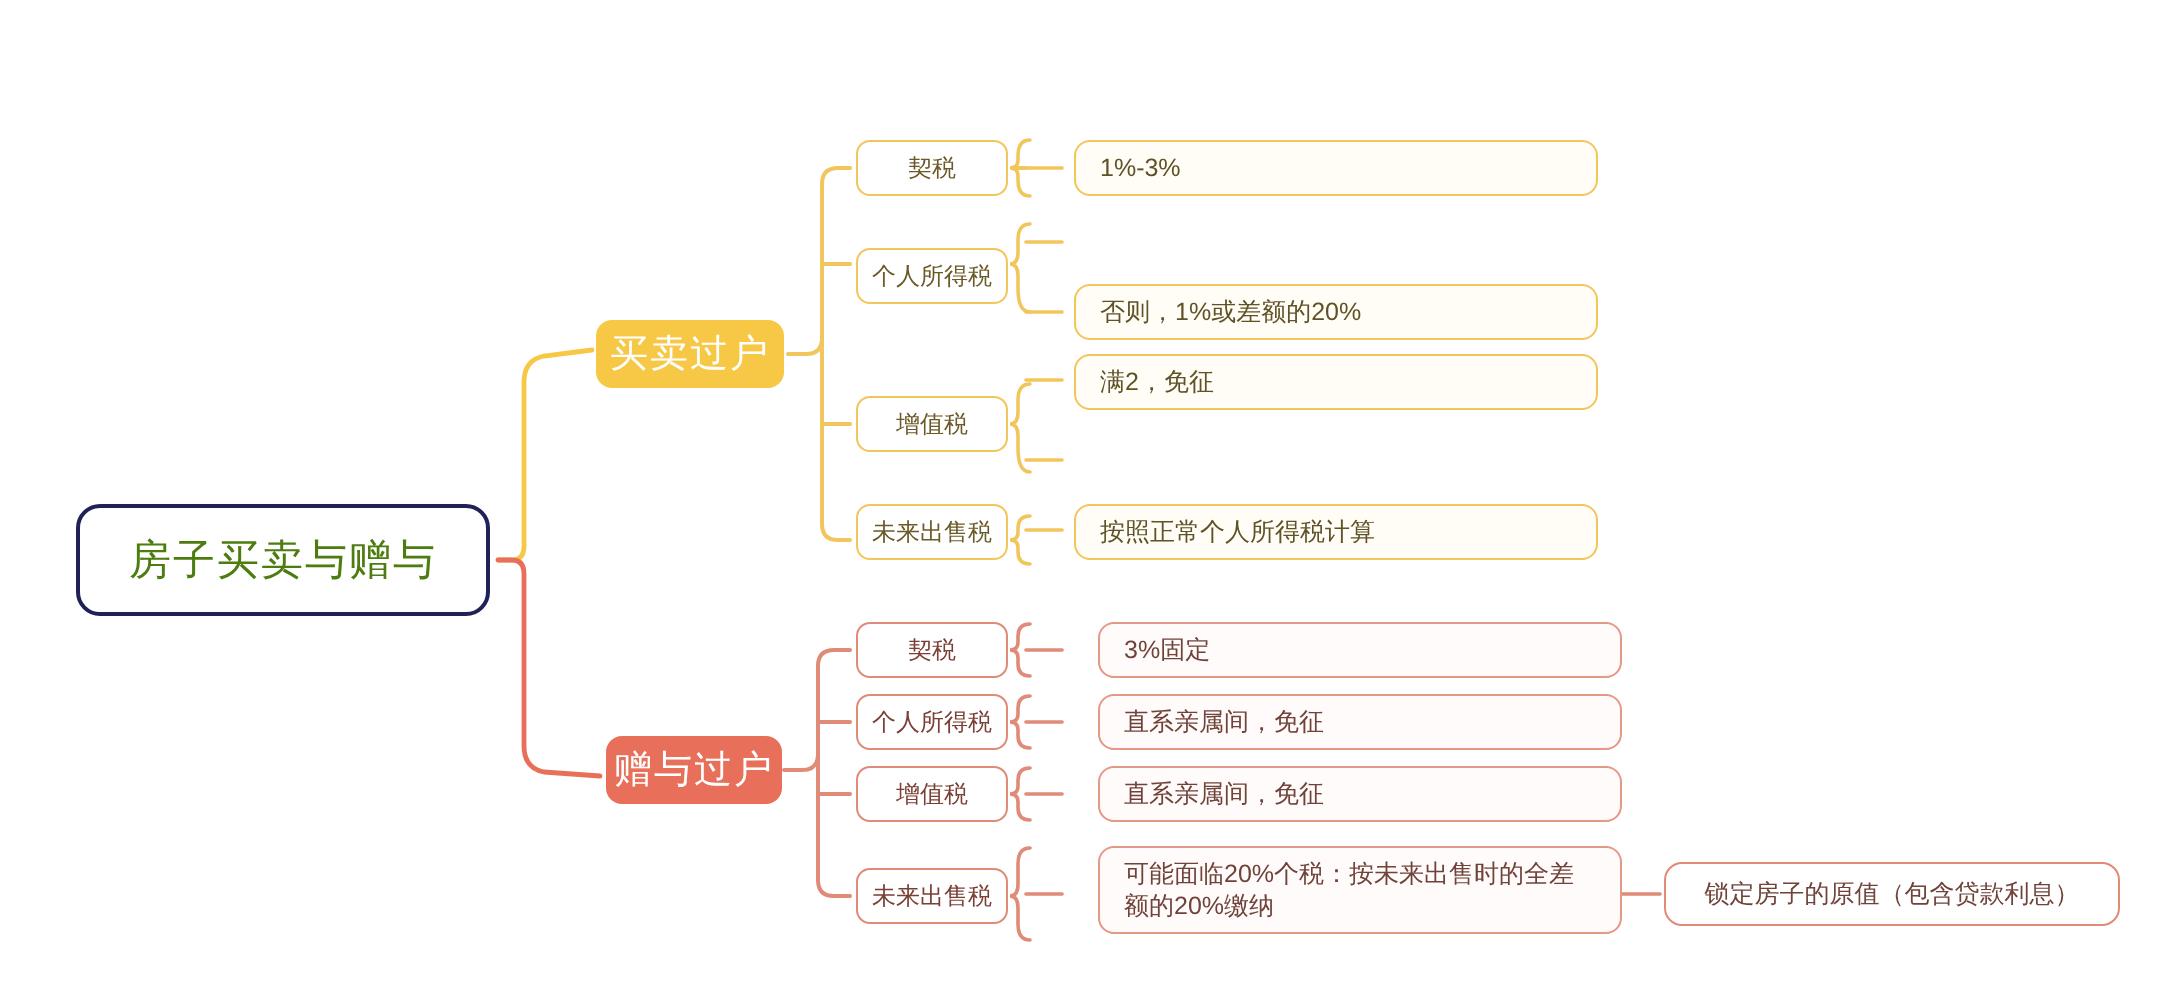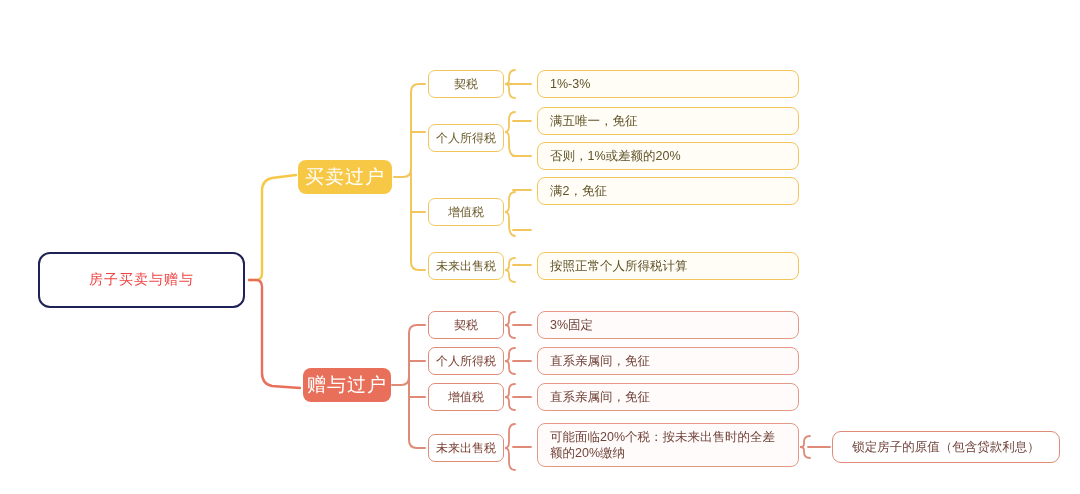--- a/index.html
+++ b/index.html
@@ -15,21 +15,21 @@
   svg.braces{position:absolute;left:0;top:0;width:1080px;height:494px;pointer-events:none;}
 
   .node{position:absolute;box-sizing:border-box;display:flex;align-items:center;}
 
   
   .root{
     left:38px;top:252px;width:207px;height:56px;
     border:2.5px solid #1F2157;border-radius:12px;background:#fff;
     justify-content:center;
   }
-  .root span{color:#ef4444;font-size:14px;letter-spacing:1px;}
+  .root span{color:#4d7c0f;font-size:21px;letter-spacing:1px;}
 
   
   .branch{
     justify-content:center;border-radius:8px;height:34px;
   }
   .branch span{color:#ffffff;font-size:19px;letter-spacing:1px;}
   .branch-sell{left:298px;top:160px;width:94px;background:#F7C846;}
   .branch-sell span{color:#FFFFFF;}
   .branch-gift{left:303px;top:368px;width:88px;background:#E8705A;}
 
@@ -45,21 +45,21 @@
   .cat.r span{color:#7a4035;}
 
   
   .leaf{
     left:537px;width:262px;border-radius:8px;box-sizing:border-box;
     padding:0 12px;align-items:center;
   }
   .leaf span{font-size:12.5px;line-height:16px;}
   .leaf.y{border:1.5px solid #F2C65C;background:#FFFDF6;}
   .leaf.y span{color:#5f5227;}
-  .leaf.r{border:1.5px solid #E49986;background:#FFFBFA;}
+  .leaf.r{border:1.5px solid #E49986;background:#FFFBFA;margin-left:12px;}
   .leaf.r span{color:#70433a;}
 
   
   .terminal{
     left:832px;top:431px;width:228px;height:32px;border-radius:9px;
     border:1.5px solid #E08A78;background:#fff;justify-content:center;
   }
   .terminal span{font-size:12.5px;color:#70433a;white-space:nowrap;}
 </style>
 </head>
@@ -126,23 +126,20 @@
   <div class="node cat y" style="top:198px">
     <span>增值税</span>
   </div>
   <div class="node cat y" style="top:252px">
     <span>未来出售税</span>
   </div>
 
   <div class="node leaf y" style="top:70px;height:28px">
     <span>1%-3%</span>
   </div>
-  <div class="node leaf y" style="top:107px;height:28px">
-    <span>满五唯一，免征</span>
-  </div>
   <div class="node leaf y" style="top:142px;height:28px">
     <span>否则，1%或差额的20%</span>
   </div>
   <div class="node leaf y" style="top:177px;height:28px">
     <span>满2，免征</span>
   </div>
   <div class="node branch branch-gift">
     <span>赠与过户</span>
   </div>
 

